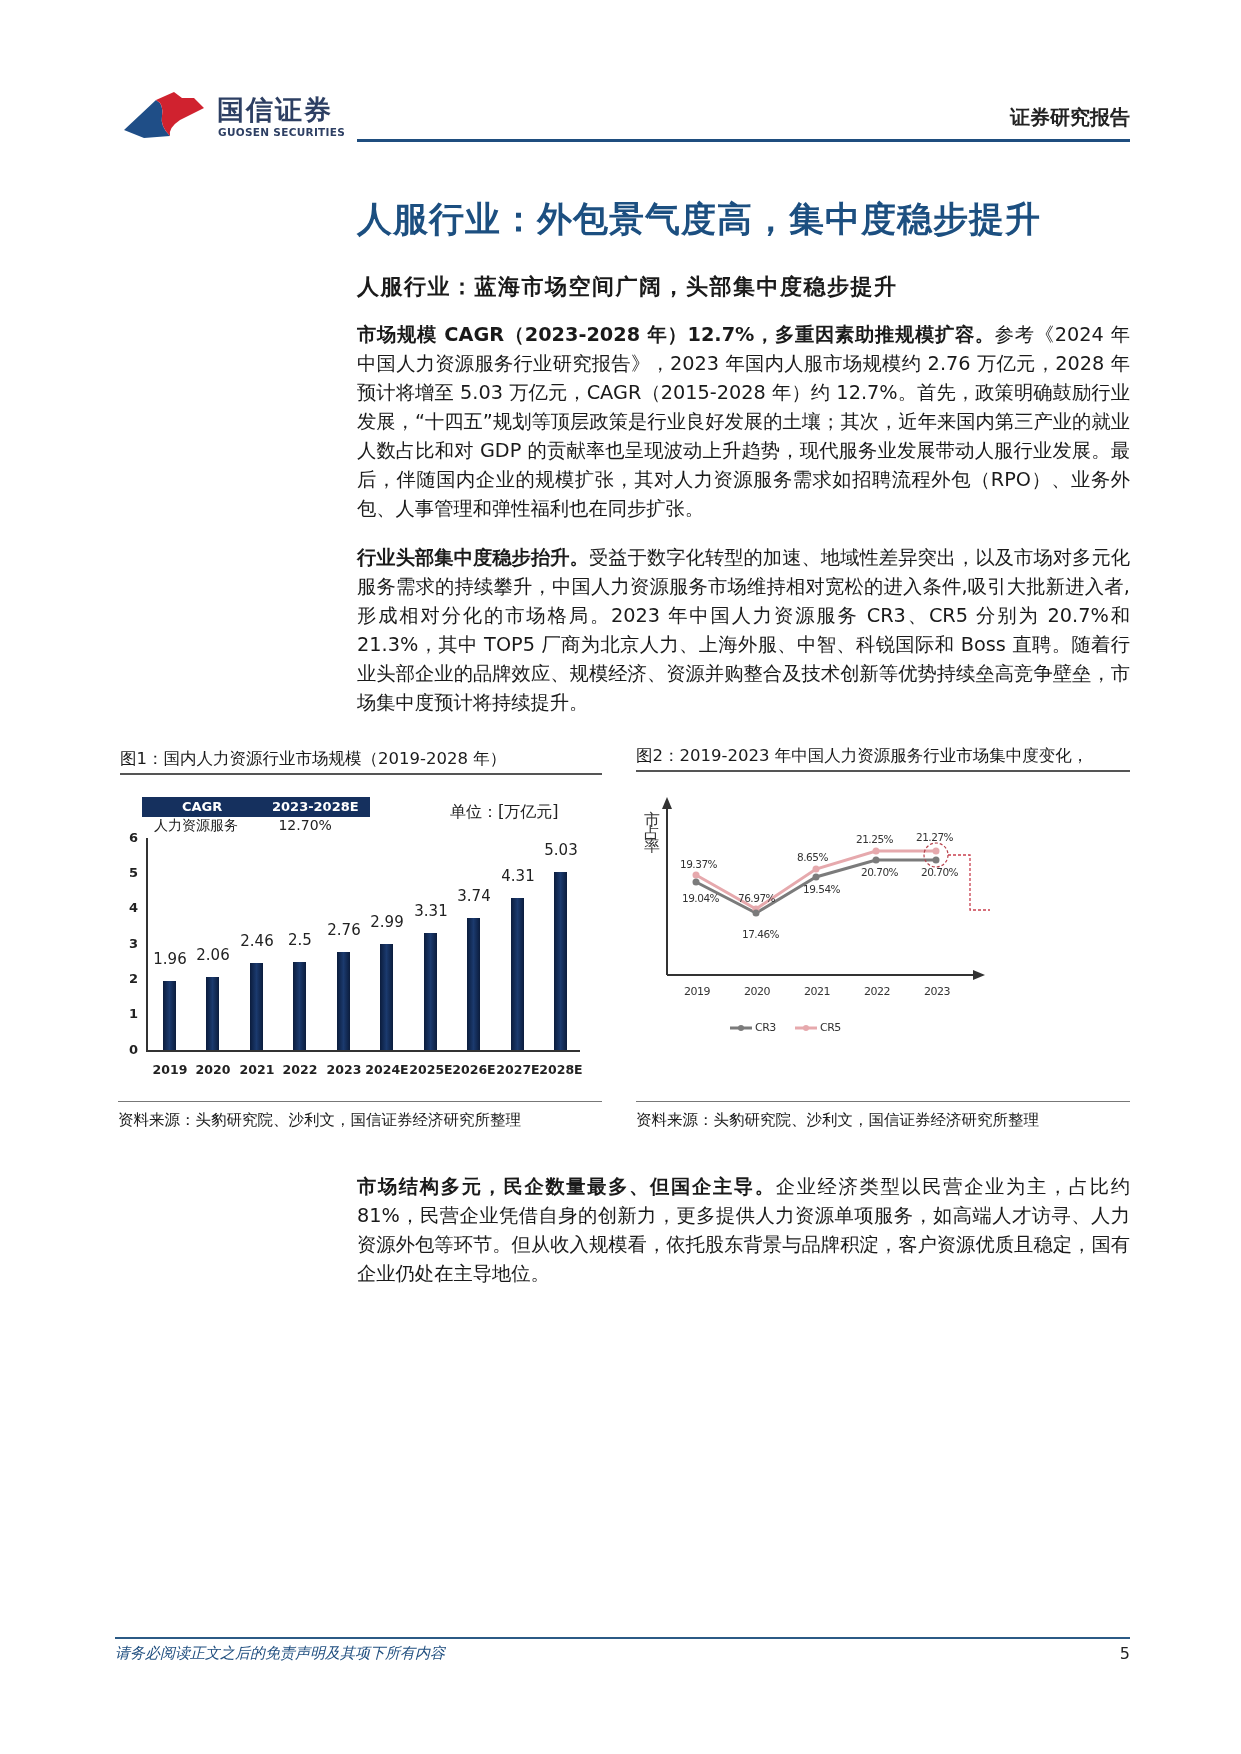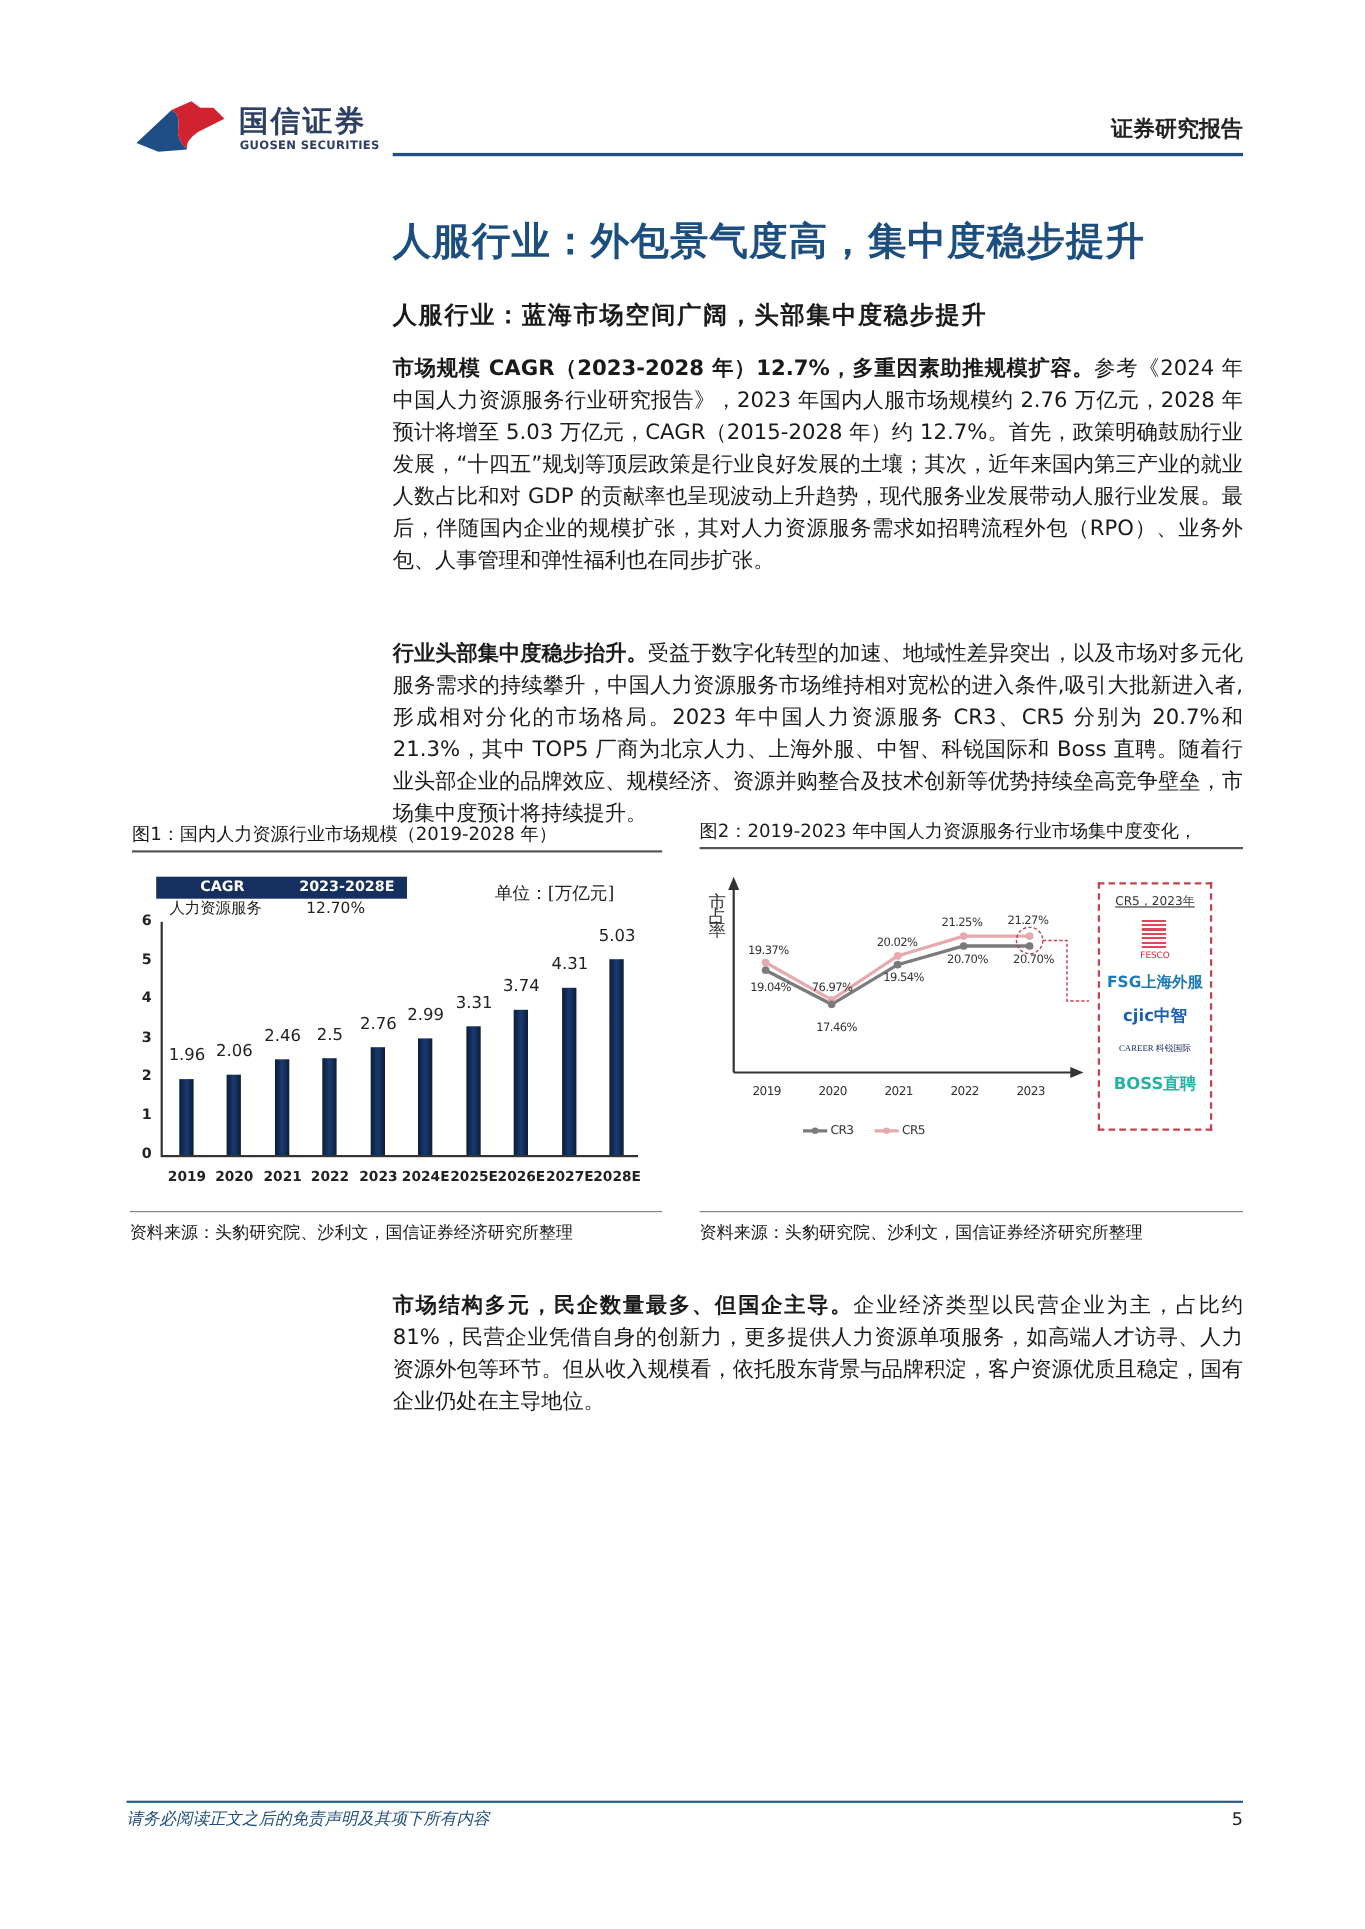--- a/index.html
+++ b/index.html
@@ -11,21 +11,21 @@
   .logo-cn { position:absolute; left:95px; top:2px; font-size:27px; font-weight:bold; color:#2d3f63; letter-spacing:2px; white-space:nowrap; }
   .logo-en { position:absolute; left:96px; top:36px; font-size:10.5px; font-weight:bold; color:#2d3f63; letter-spacing:0.3px; white-space:nowrap; }
   .hdr-right { right:111px; top:104px; font-size:20px; font-weight:bold; color:#222; }
   .hdr-line { left:357px; top:139px; width:773px; height:3px; background:#1f4e7f; }
   
   .title { left:357px; top:196px; font-size:35px; font-weight:bold; color:#1c4f80; letter-spacing:1px; white-space:nowrap; }
   .subtitle { left:357px; top:272px; font-size:22px; font-weight:bold; color:#1a1a1a; letter-spacing:1.5px; white-space:nowrap; }
   .para { left:357px; width:773px; font-size:19.3px; line-height:29px; text-align:justify; color:#1a1a1a; }
   .para b { font-weight:bold; }
   .p1 { top:320px; }
-  .p2 { top:543px;margin-top:36px; }
+  .p2 { top:543px; }
   .p3 { top:1172px; }
   
   .fig-cap { font-size:16.5px; color:#1a1a1a; white-space:nowrap; }
   .fig-line { height:2px; background:#555; }
   .src { font-size:15.5px; color:#1a1a1a; white-space:nowrap; }
   
   .c1 { left:120px; top:780px; width:480px; height:310px; }
   .cagr-head { position:absolute; left:22px; top:17px; width:228px; height:20px; background:#15305e; color:#fff; font-size:13px; font-weight:bold; }
   .cagr-head span { position:absolute; top:2px; }
   .cagr-row { position:absolute; left:34px; top:37px; font-size:14px; color:#222; white-space:nowrap; }
@@ -163,48 +163,39 @@
 
     <line x1="90" y1="243" x2="112" y2="243" stroke="#7b7b7b" stroke-width="3"></line>
     <circle cx="101" cy="243" r="3" fill="#7b7b7b"></circle>
     <line x1="155" y1="243" x2="177" y2="243" stroke="#e6a9ad" stroke-width="3"></line>
     <circle cx="166" cy="243" r="3" fill="#e6a9ad"></circle>
   </svg>
   <div class="abs" style="left:4px;top:28px;width:14px;font-size:16px;line-height:13px;color:#333;">市占率</div>
 
   <div class="pct" style="left:40px;top:73px;">19.37%</div>
   <div class="pct" style="left:98px;top:107px;">76.97%</div>
-  <div class="pct" style="left:157px;top:66px;">20.02%</div>
+  <div class="pct" style="left:157px;top:66px;">8.65%</div>
   <div class="pct" style="left:216px;top:48px;">21.25%</div>
   <div class="pct" style="left:276px;top:46px;">21.27%</div>
 
   <div class="pct" style="left:42px;top:107px;">19.04%</div>
   <div class="pct" style="left:102px;top:143px;">17.46%</div>
   <div class="pct" style="left:163px;top:98px;">19.54%</div>
   <div class="pct" style="left:221px;top:81px;">20.70%</div>
   <div class="pct" style="left:281px;top:81px;">20.70%</div>
 
   <div class="pct" style="left:44px;top:200px;font-size:11px;">2019</div>
   <div class="pct" style="left:104px;top:200px;font-size:11px;">2020</div>
   <div class="pct" style="left:164px;top:200px;font-size:11px;">2021</div>
   <div class="pct" style="left:224px;top:200px;font-size:11px;">2022</div>
   <div class="pct" style="left:284px;top:200px;font-size:11px;">2023</div>
 
   <div class="pct" style="left:115px;top:236px;font-size:11px;">CR3</div>
   <div class="pct" style="left:180px;top:236px;font-size:11px;">CR5</div>
 
-  <div class="logos-box">
-    <div style="position:absolute;left:0;top:8px;width:100%;text-align:center;font-size:11px;text-decoration:underline;color:#333;">CR5，2023年</div>
-    <div style="position:absolute;left:38px;top:32px;width:22px;height:26px;background:repeating-linear-gradient(0deg,#d8283a 0 2px,transparent 2px 4px),repeating-linear-gradient(90deg,#fff 0 1px,transparent 1px 4px);opacity:0.85;"></div>
-    <div style="position:absolute;left:0;top:60px;width:100%;text-align:center;font-size:8px;color:#d8283a;">FESCO</div>
-    <div style="position:absolute;left:0;top:80px;width:100%;text-align:center;font-size:14px;font-weight:bold;color:#1c7ab8;white-space:nowrap;">FSG上海外服</div>
-    <div style="position:absolute;left:0;top:110px;width:100%;text-align:center;font-size:15px;font-weight:bold;color:#1b5fb0;white-space:nowrap;">cjic中智</div>
-    <div style="position:absolute;left:8px;top:143px;width:84px;text-align:center;font-size:8px;color:#1e3163;font-family:'Liberation Serif',serif;">CAREER 科锐国际</div>
-    <div style="position:absolute;left:0;top:172px;width:100%;text-align:center;font-size:15px;font-weight:bold;color:#25b3a4;white-space:nowrap;">BOSS直聘</div>
-  </div>
 
 </div>
 
 <div class="abs fig-line" style="left:636px;top:1101px;width:494px;height:1px;background:#777;"></div>
 <div class="abs src" style="left:636px;top:1110px;">资料来源：头豹研究院、沙利文，国信证券经济研究所整理</div>
 
 <div class="abs para p3"><b>市场结构多元，民企数量最多、但国企主导。</b><span>企业经济类型以民营企业为主，占比约 81%，民营企业凭借自身的创新力，更多提供人力资源单项服务，如高端人才访寻、人力资源外包等环节。但从收入规模看，依托股东背景与品牌积淀，客户资源优质且稳定，国有企业仍处在主导地位。</span></div>
 
 <div class="abs ftr-line"></div>
 <div class="abs ftr-text">请务必阅读正文之后的免责声明及其项下所有内容</div>

